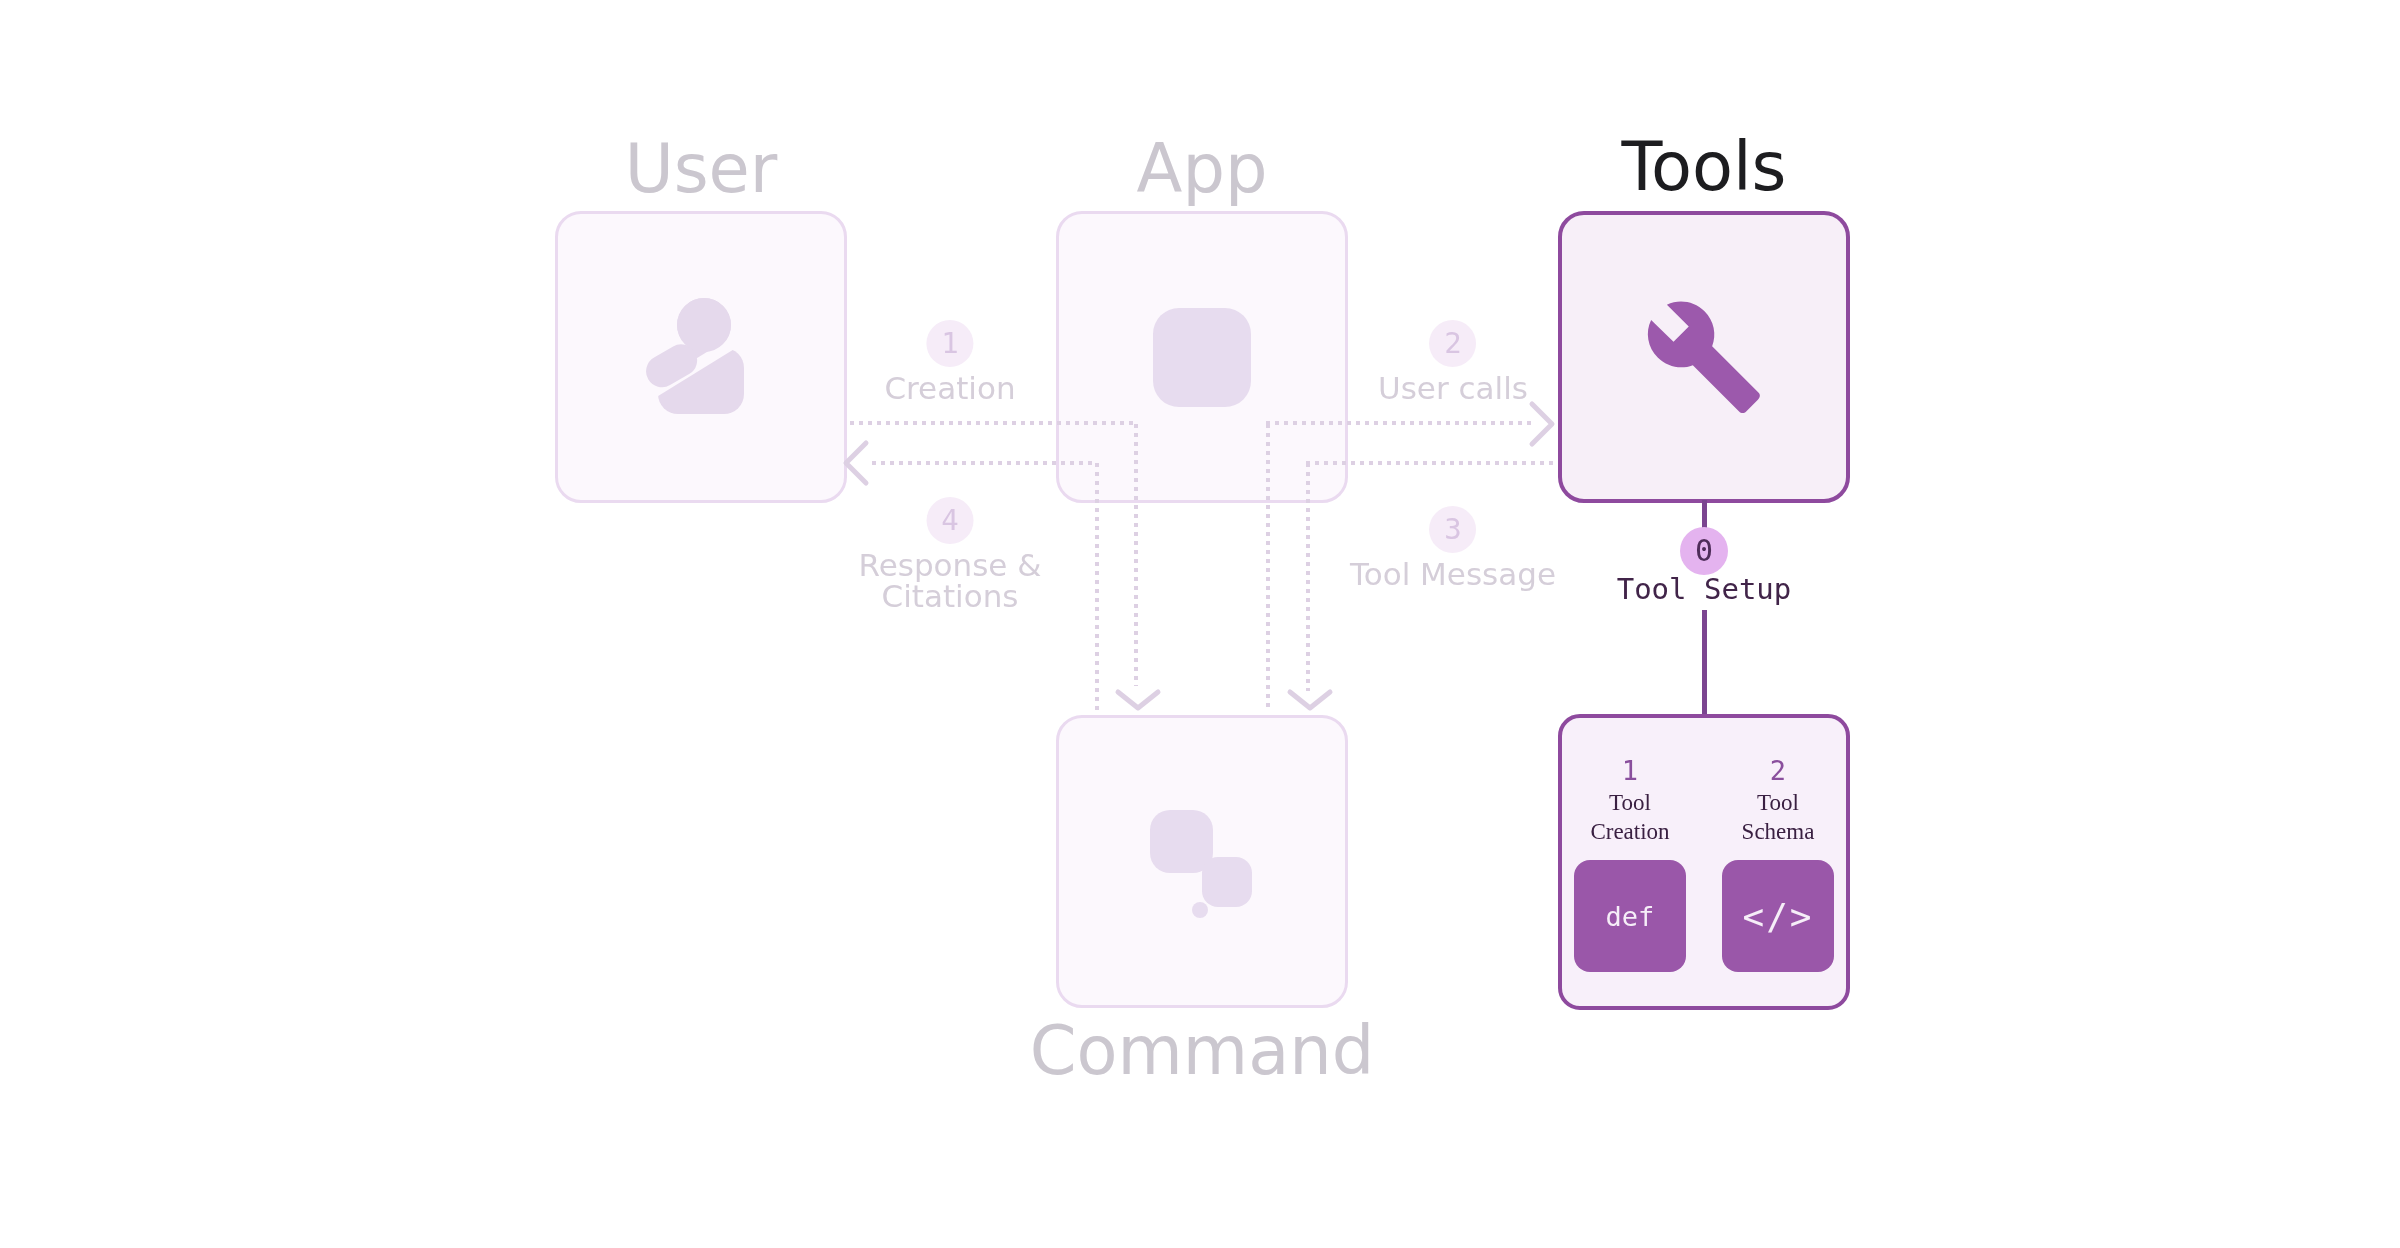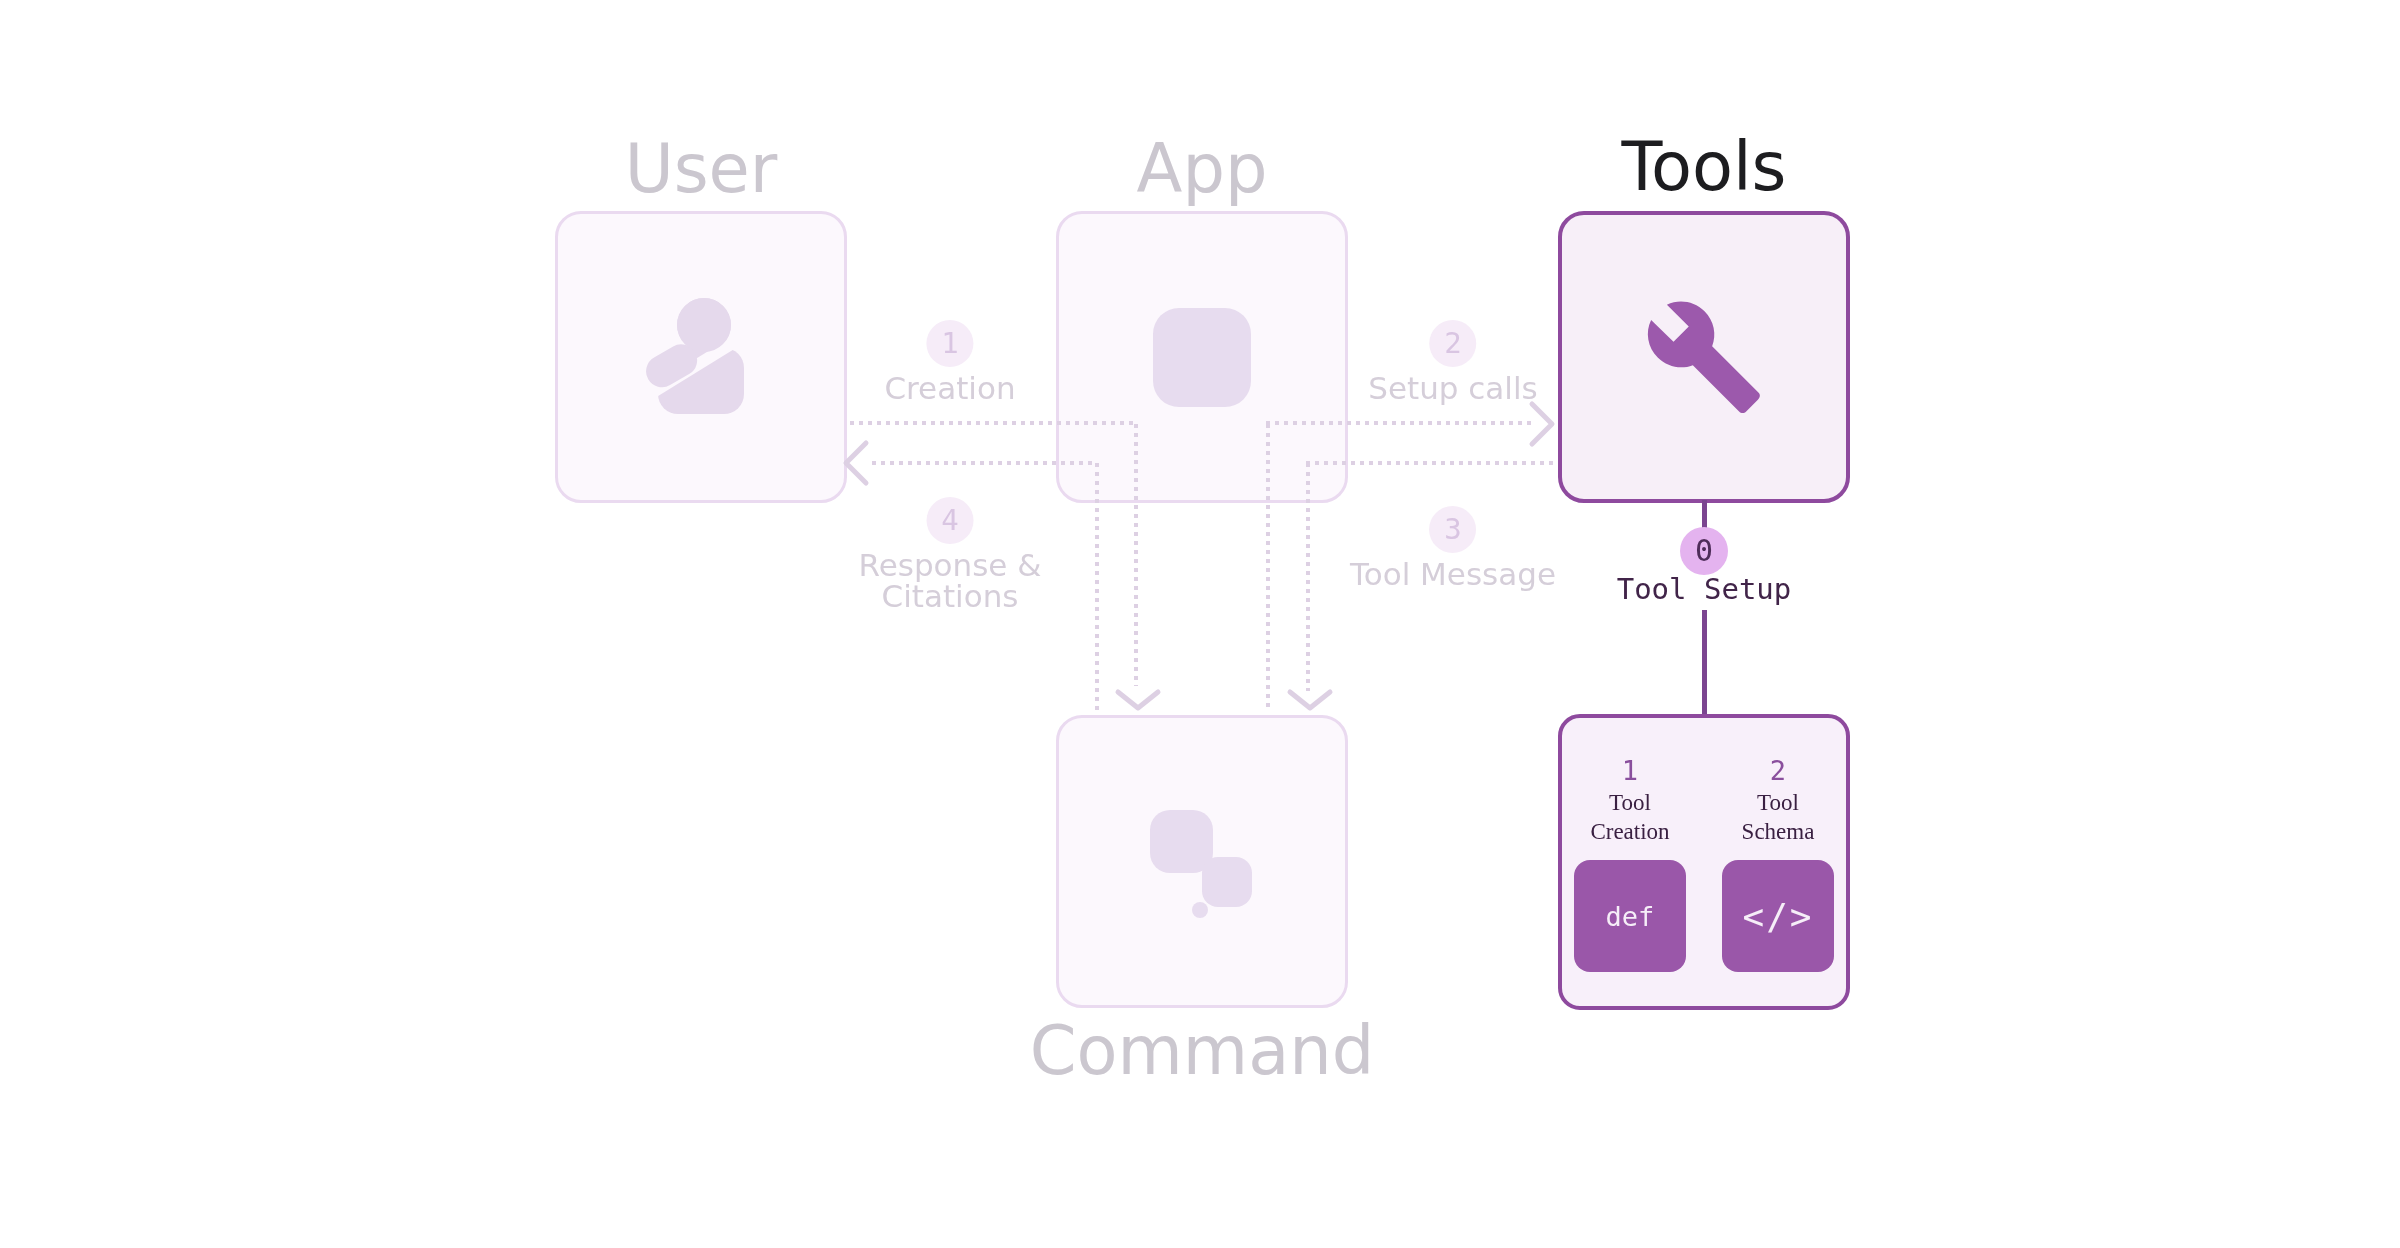--- a/index.html
+++ b/index.html
@@ -116,21 +116,21 @@
   <svg class="chev" style="left:1286px;top:688px" width="48" height="26">
     <path d="M4,4 L24,20 L44,4" fill="none" stroke="#ddd0e3" stroke-width="5" stroke-linecap="round" stroke-linejoin="round"></path>
   </svg>
 
   <div class="flow" style="left:950px;top:320px">
     <div class="flow-badge">1</div>
     <div class="flow-label">Creation</div>
   </div>
   <div class="flow" style="left:1453px;top:320px">
     <div class="flow-badge">2</div>
-    <div class="flow-label">Setup calls</div>
+    <div class="flow-label">User calls</div>
   </div>
   <div class="flow" style="left:1453px;top:506px">
     <div class="flow-badge">3</div>
     <div class="flow-label">Tool Message</div>
   </div>
   <div class="flow" style="left:950px;top:497px">
     <div class="flow-badge">4</div>
     <div class="flow-label">Response &amp;</div>
     <div class="flow-label">Citations</div>
   </div>

